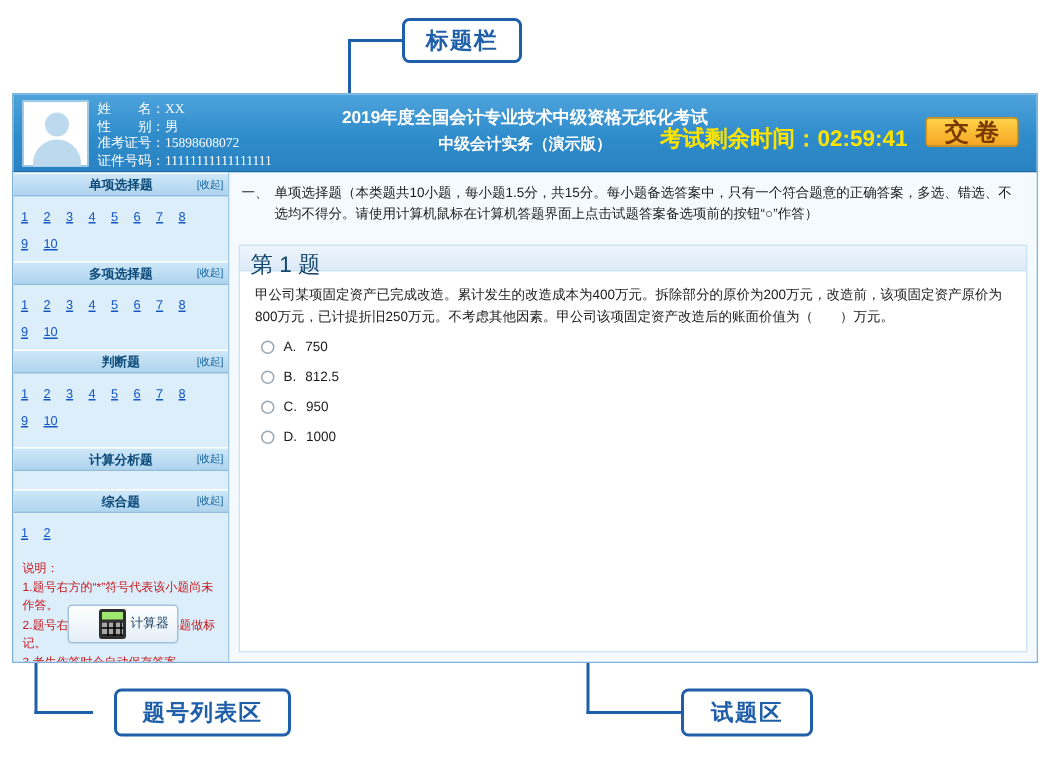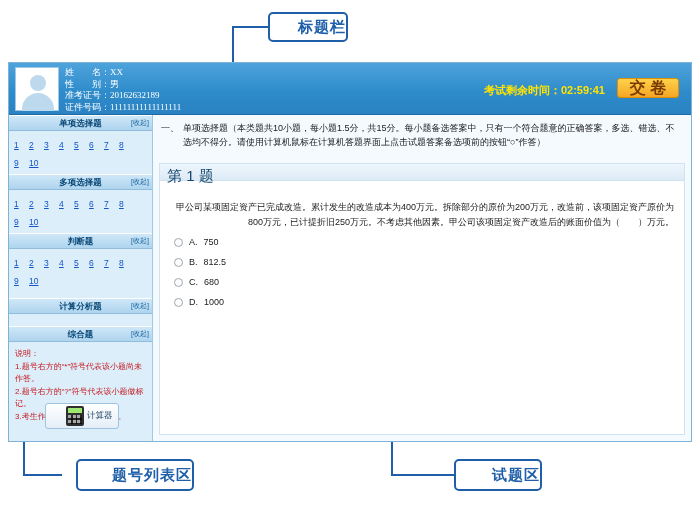--- a/index.html
+++ b/index.html
@@ -13,21 +13,21 @@
   #root { position: relative; width: 700px; height: 508px; }
 
   
   .callout {
     position: absolute;
     border: 2px solid #1f5fa9;
     border-radius: 5px;
     color: #1f5fa9;
     font-size: 15px;
     font-weight: bold;
-    display: flex; align-items: center; justify-content: flex-end;
+    display: flex; align-items: center; justify-content: center;
     background: #ffffff;
     letter-spacing: 1px;
   }
   .leader {
     position: absolute;
     background: #1f5fa9;
   }
   .dot {
     position: absolute;
     width: 9px; height: 9px;
@@ -79,21 +79,21 @@
     position: absolute; left: 0; right: 0; top: 8px;
     text-align: center;
     color: #ffffff;
     font-size: 11.5px;
     font-weight: bold;
     line-height: 17px;
   }
   #title-block .sub { font-size: 10.5px; font-weight: bold; }
   #timer {
     position: absolute; right: 86px; top: 20px;
-    font-size: 11px; font-weight: bold; color: #ffe400;
+    font-size: 15px; font-weight: bold; color: #ffe400;
     white-space: nowrap;
   }
   #timer .label { color: #ffe400; }
   #timer .value { color: #ffe400; }
   #submit-btn {
     position: absolute; right: 12px; top: 15px;
     width: 62px; height: 20px;
     background: linear-gradient(to bottom, #ffd24a, #f5a623);
     border: 1px solid #d98e0c;
     border-radius: 3px;
@@ -195,22 +195,22 @@
     border: 1px solid #cfe3f2;
   }
   #q-head {
     height: 17px;
     background: linear-gradient(to bottom, #eef6fc, #dceaf6);
     border-bottom: 1px solid #cfe3f2;
     font-size: 15px; color: #15476f;
     padding: 3px 0 0 7px;
   }
   #q-stem {
-    padding: 19px 10px 2px 10px;
-    font-size: 9px; color: #1a1a1a; line-height: 15px; text-align: right;
+    padding: 8px 10px 2px 10px;
+    font-size: 9px; color: #1a1a1a; line-height: 15px;
   }
   .opt {
     padding: 2px 10px 2px 14px;
     font-size: 9px; color: #1a1a1a;
     display: flex; align-items: center; gap: 6px;
     line-height: 16px;
   }
   .radio {
     width: 9px; height: 9px; border-radius: 50%;
     border: 1px solid #9aa7b2; background: #fdfdfd;
@@ -246,22 +246,26 @@
   <div id="app">
 
     <div id="header">
       <div id="avatar">
         <div class="head"></div>
         <div class="body"></div>
       </div>
       <div id="userinfo">
         <div>姓　　名：XX</div>
         <div>性　　别：男</div>
-        <div>准考证号：20162632189</div>
+        <div>准考证号：15898608072</div>
         <div>证件号码：11111111111111111</div>
+      </div>
+      <div id="title-block">
+        <div>2019年度全国会计专业技术中级资格无纸化考试</div>
+        <div class="sub">中级会计实务（演示版）</div>
       </div>
       <div id="timer">
         <span class="label">考试剩余时间：</span><span class="value">02:59:41</span>
       </div>
       <div id="submit-btn">
         <span>交 卷</span>
       </div>
     </div>
 
     <div id="body">
@@ -297,20 +301,23 @@
 
         <div class="sec-head" style="margin-top:6px;">
           <div class="name">计算分析题</div>
           <div class="collapse">[收起]</div>
         </div>
         <div class="numgrid" style="height:12px;"></div>
 
         <div class="sec-head">
           <div class="name">综合题</div>
           <div class="collapse">[收起]</div>
+        </div>
+        <div class="numgrid">
+          <span class="num">1</span><span class="num">2</span>
         </div>
 
         <div id="notes">
           <div>说明：</div>
           <div>1.题号右方的“*”符号代表该小题尚未作答。</div>
           <div>2.题号右方的“?”符号代表该小题做标记。</div>
           <div>3.考生作答时会自动保存答案。</div>
         </div>
 
         <div id="calc-box">
@@ -338,21 +345,21 @@
             <span>750</span>
           </div>
           <div class="opt">
             <span class="radio"></span>
             <span>B.</span>
             <span>812.5</span>
           </div>
           <div class="opt">
             <span class="radio"></span>
             <span>C.</span>
-            <span>680</span>
+            <span>950</span>
           </div>
           <div class="opt">
             <span class="radio"></span>
             <span>D.</span>
             <span>1000</span>
           </div>
         </div>
       </div>
 
     </div>

